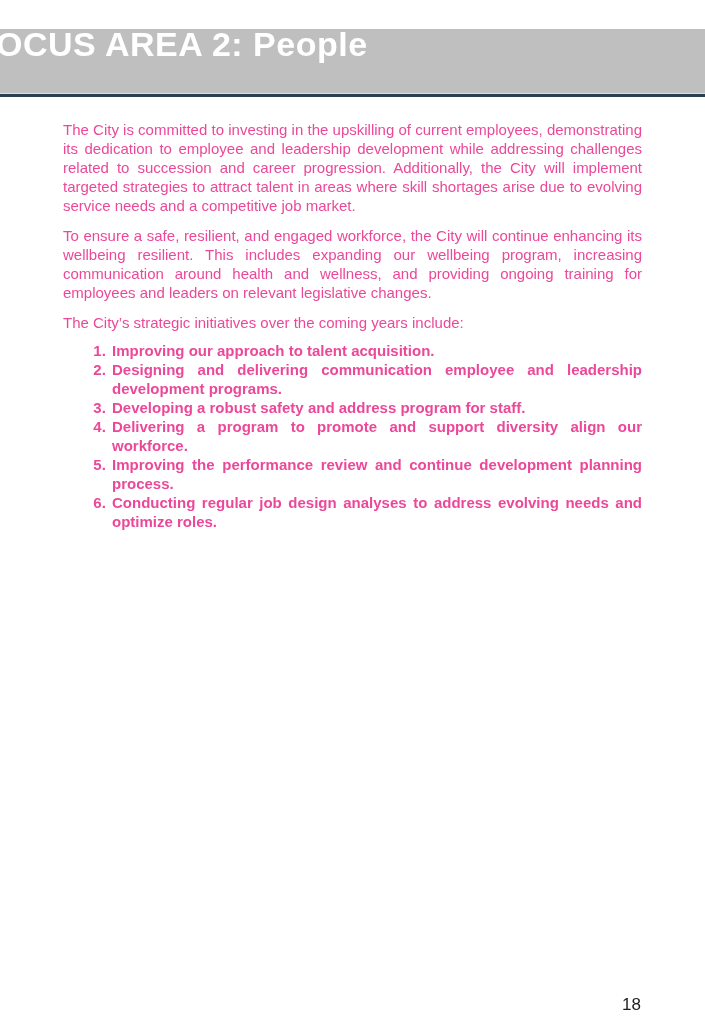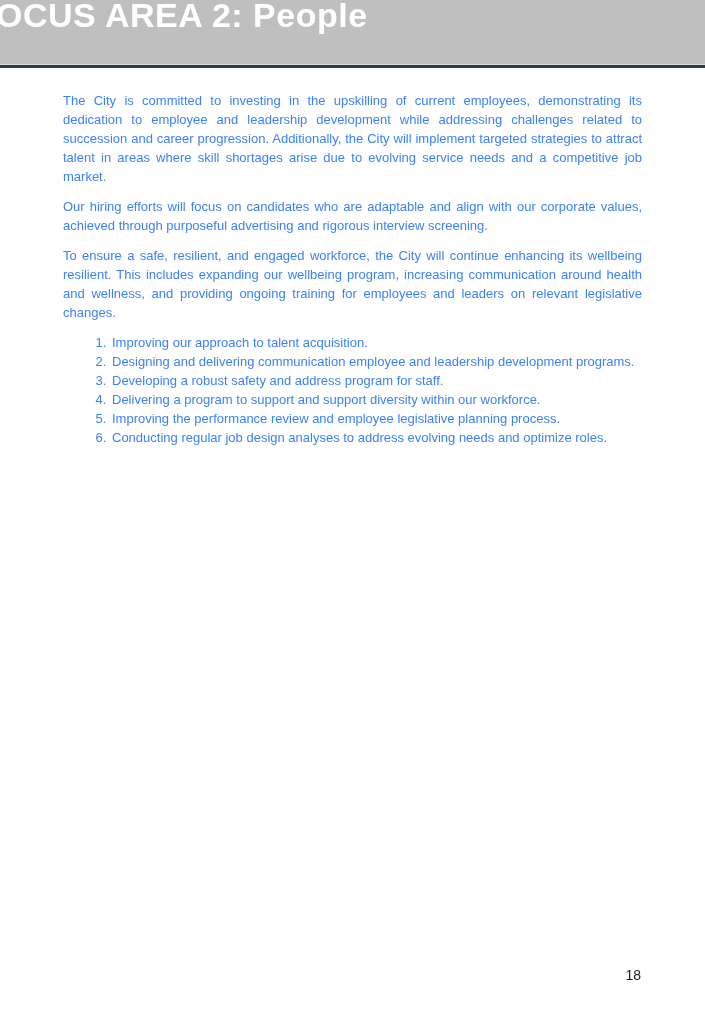--- a/index.html
+++ b/index.html
@@ -16,20 +16,21 @@
     width: 705px;
     height: 1022px;
     background: #ffffff;
   }
   .header-banner {
     position: relative;
     width: 705px;
     height: 64px;
     background: #bfbfbf;
     overflow: hidden;
+    margin-top: 29px;
   }
   .page-title {
     position: absolute;
     top: -5px;
     left: -4px;
     font-size: 34px;
     line-height: 40px;
     font-weight: 700;
     letter-spacing: 0.5px;
     color: #ffffff;
@@ -40,70 +41,71 @@
     height: 1px;
     background: #dedede;
   }
   .divider-dark {
     width: 705px;
     height: 3px;
     background: #25414f;
   }
   .content {
     padding: 23px 63px 0 63px;
-    font-size: 13px;
+    font-size: 15px;
     line-height: 19px;
-    color: #3b82f6;
+    color: #ec4899;
   }
   .content p {
     text-align: justify;
     margin: 0 0 11px 0;
   }
   .content p.list-intro {
     text-align: left;
     margin-bottom: 9px;
   }
   ol.initiatives {
     margin: 0 0 0 0;
     padding-left: 47px;
     text-align: justify;
   }
   ol.initiatives li {
     padding-left: 2px;
+    font-weight: bold;
   }
   .page-number {
     position: absolute;
     right: 64px;
     top: 966px;
-    font-size: 14px;
+    font-size: 17px;
     line-height: 19px;
     color: #1d1d1d;
   }
 </style>
 </head>
 <body>
 
 <div class="page">
 
   <div class="header-banner">
     <div class="page-title">OCUS AREA 2: People</div>
   </div>
   <div class="divider-light"></div>
   <div class="divider-dark"></div>
 
   <div class="content">
     <p>The City is committed to investing in the upskilling of current employees, demonstrating its dedication to employee and leadership development while addressing challenges related to succession and career progression. Additionally, the City will implement targeted strategies to attract talent in areas where skill shortages arise due to evolving service needs and a competitive job market.</p>
-    <p>Our hiring efforts will focus on candidates who are adaptable and align with our corporate values, achieved through purposeful advertising and rigorous interview screening.</p>
     <p>To ensure a safe, resilient, and engaged workforce, the City will continue enhancing its wellbeing resilient. This includes expanding our wellbeing program, increasing communication around health and wellness, and providing ongoing training for employees and leaders on relevant legislative changes.</p>
+    <p class="list-intro">The City’s strategic initiatives over the coming years include:</p>
 
     <ol class="initiatives">
       <li>Improving our approach to talent acquisition.</li>
       <li>Designing and delivering communication employee and leadership development programs.</li>
       <li>Developing a robust safety and address program for staff.</li>
-      <li>Delivering a program to support and support diversity within our workforce.</li>
-      <li>Improving the performance review and employee legislative planning process.</li>
+      <li>Delivering a program to promote and support diversity align our workforce.</li>
+      <li>Improving the performance review and continue development planning process.</li>
       <li>Conducting regular job design analyses to address evolving needs and optimize roles.</li>
     </ol>
   </div>
 
   <div class="page-number">18</div>
 
 </div>
 
 </body></html>

